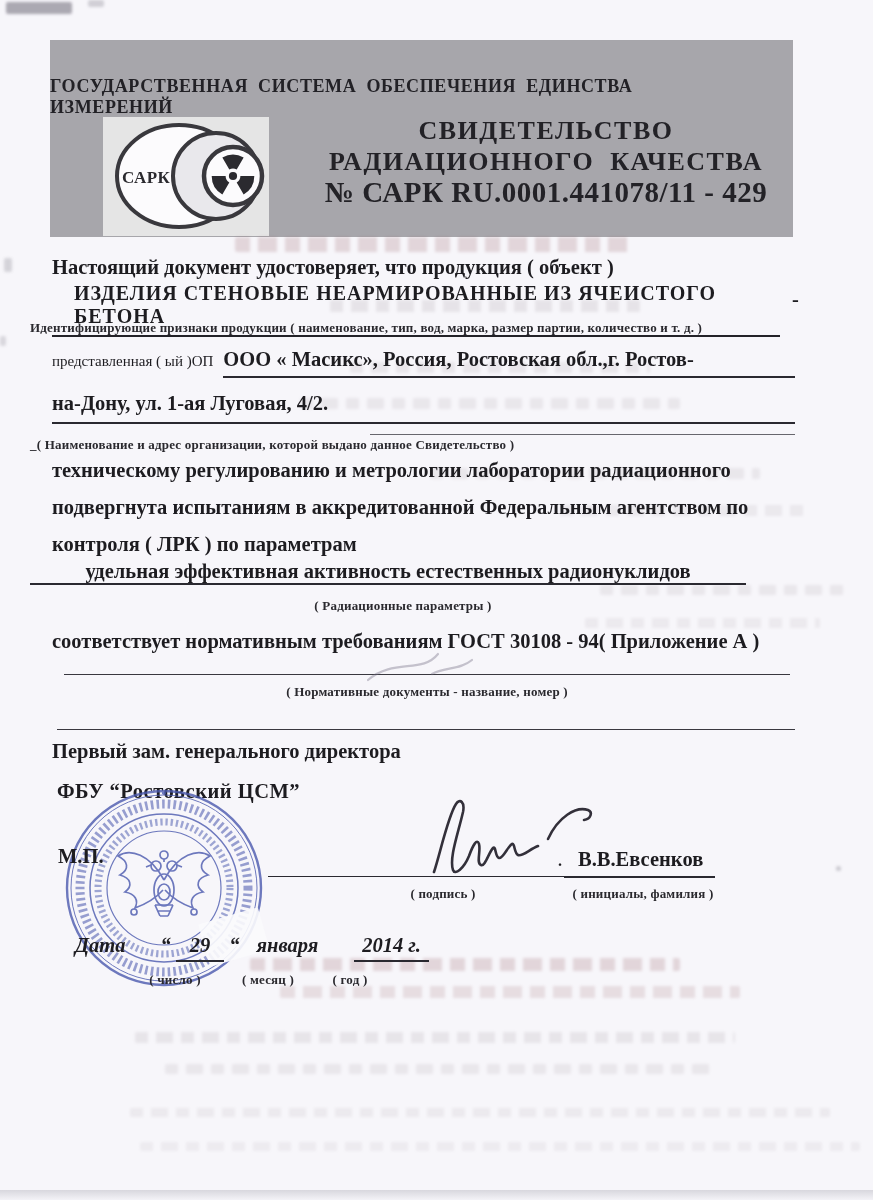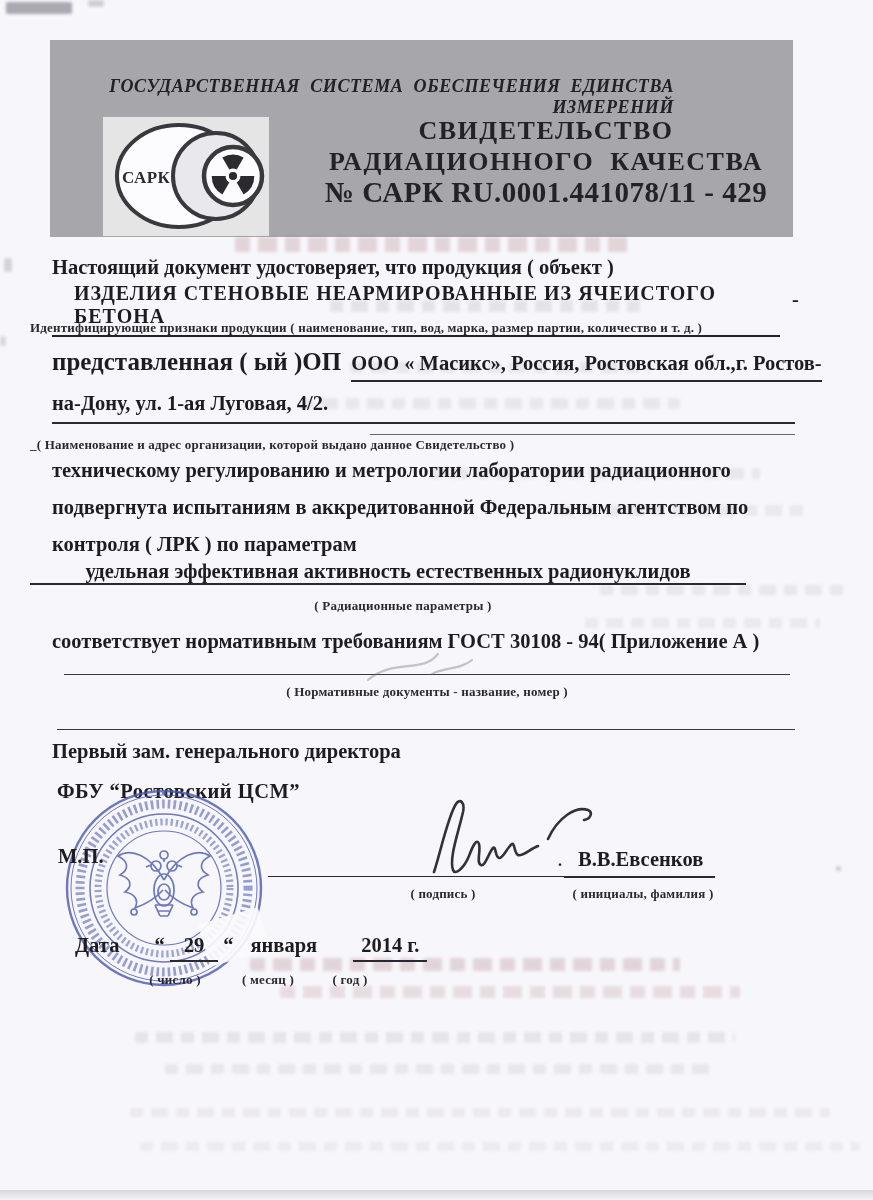--- a/index.html
+++ b/index.html
@@ -3,39 +3,39 @@
 <meta charset="utf-8">
 <style>
   html,body{margin:0;padding:0;}
   .page{
     position:relative;width:873px;height:1200px;overflow:hidden;
     background:#f7f6fa;color:#1d1c20;
     font-family:"Liberation Serif","DejaVu Serif",serif;
   }
   
   .banner{position:absolute;left:50px;top:40px;width:743px;height:197px;background:#a7a6ab;}
-  .gsi-title{position:absolute;left:50px;top:76px;width:624px;text-align:right;
-    font-weight:bold;font-size:18px;letter-spacing:.6px;word-spacing:5px;color:#222126;font-style:italic;}
+  .gsi-title{position:absolute;left:50px;top:76px;width:624px;text-align:left;
+    font-weight:bold;font-size:18px;letter-spacing:.6px;word-spacing:5px;color:#222126;}
   .logo-box{position:absolute;left:103px;top:117px;width:166px;height:119px;background:#e5e5e5;}
   .cert-block{position:absolute;left:300px;top:116px;width:492px;text-align:center;
     font-weight:bold;color:#232227;}
   .cert-l1{font-size:26px;letter-spacing:1.5px;line-height:30px;}
   .cert-l2{font-size:26px;letter-spacing:1.5px;word-spacing:8px;line-height:31px;}
   .cert-num{font-size:29px;letter-spacing:.5px;line-height:30px;}
   
   .t{position:absolute;font-weight:bold;font-size:20.5px;color:#1d1c20;}
   .cap{position:absolute;font-weight:bold;font-size:13px;letter-spacing:.2px;color:#2a292e;}
   .rule{position:absolute;border-top:1.7px solid #39383f;height:0;}
   .intro{left:52px;top:256px;}
   .product-line{left:52px;top:282px;width:706px;padding:0 0 7px 22px;
     border-bottom:2.3px solid #232228;font-size:20px;letter-spacing:1px;}
   .product-dash{left:792px;top:288px;}
   .product-cap{left:30px;top:320px;}
   .presented-row{left:52px;top:348px;width:743px;display:flex;align-items:baseline;}
-  .presented-prefix{white-space:nowrap;padding-right:10px;font-weight:bold;font-size:25px;text-align:center;}
+  .presented-prefix{white-space:nowrap;padding-right:10px;font-weight:normal;font-size:15px;text-align:center;}
   .org1{flex:1;border-bottom:2.3px solid #2a2930;padding-bottom:5px;
     font-weight:bold;font-size:20.5px;white-space:nowrap;}
   .org2{left:52px;top:392px;width:743px;border-bottom:2.3px solid #2a2930;padding-bottom:7px;}
   .org2-extra{left:370px;top:434px;width:425px;border-top:1.4px solid rgba(42,41,48,.7);}
   .org-cap{left:30px;top:437px;}
   .test-par{left:52px;top:452px;width:770px;line-height:37px;}
   .param-row{left:30px;top:560px;width:716px;text-align:center;
     border-bottom:2.3px solid #2a2930;}
   .param-cap{left:45px;top:598px;width:716px;text-align:center;}
   .conf{left:52px;top:630px;}
@@ -49,21 +49,21 @@
   .mp{left:58px;top:845px;}
   .sig-rule{left:268px;top:876px;width:342px;border-top:1.6px solid #2a2930;}
   .sig-svg{position:absolute;left:420px;top:794px;width:190px;height:86px;}
   .sig-cap{left:368px;top:886px;width:150px;text-align:center;}
   .name-row{left:558px;top:848px;display:flex;align-items:baseline;}
   .name-dot{font-weight:bold;font-size:16px;margin-right:2px;}
   .name{border-bottom:2.3px solid #2a2930;padding:0 12px 5px 14px;
     font-weight:bold;font-size:20.5px;}
   .name-cap{left:548px;top:886px;width:190px;text-align:center;}
   
-  .date-row{left:75px;top:934px;display:flex;align-items:baseline;font-size:20.5px;}
+  .date-row{left:75px;top:934px;display:flex;align-items:baseline;font-size:20.5px;font-style:italic;}
   .date-label{margin-right:30px;}
   .q{margin:0 5px;}
   .date-day{border-bottom:2.3px solid #2a2930;padding:0 14px 3px 14px;}
   .date-month{margin-left:12px;}
   .date-year{border-bottom:2.3px solid #2a2930;padding:0 8px 3px 8px;margin-left:36px;}
   .cap-day{left:135px;top:972px;width:80px;text-align:center;}
   .cap-month{left:228px;top:972px;width:80px;text-align:center;}
   .cap-year{left:315px;top:972px;width:70px;text-align:center;}
   
   .ghost{position:absolute;filter:blur(1.6px);border-radius:2px;

